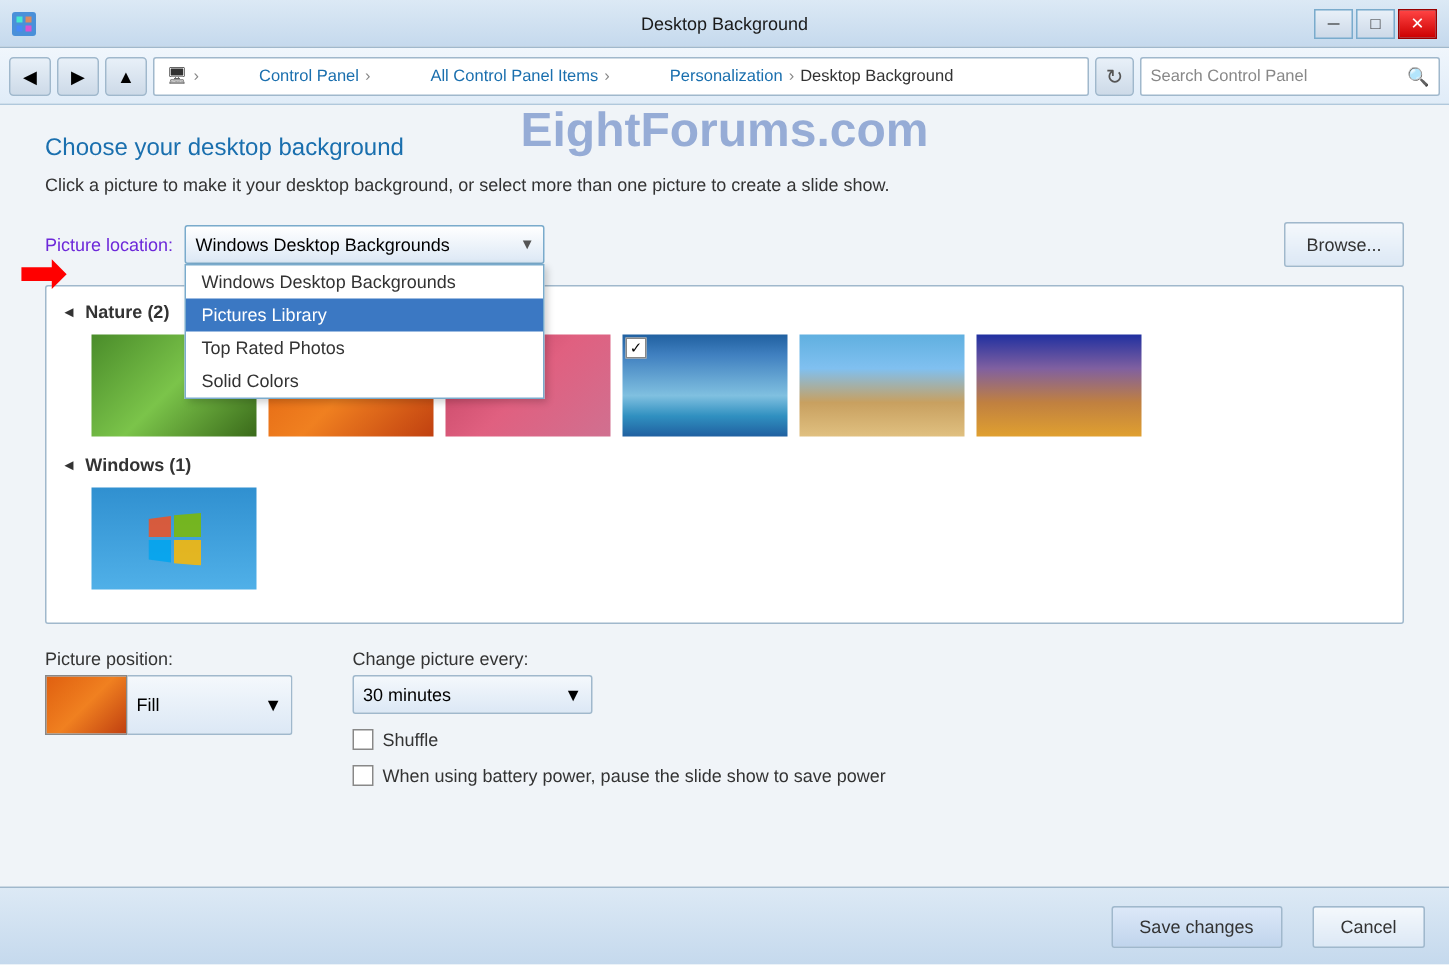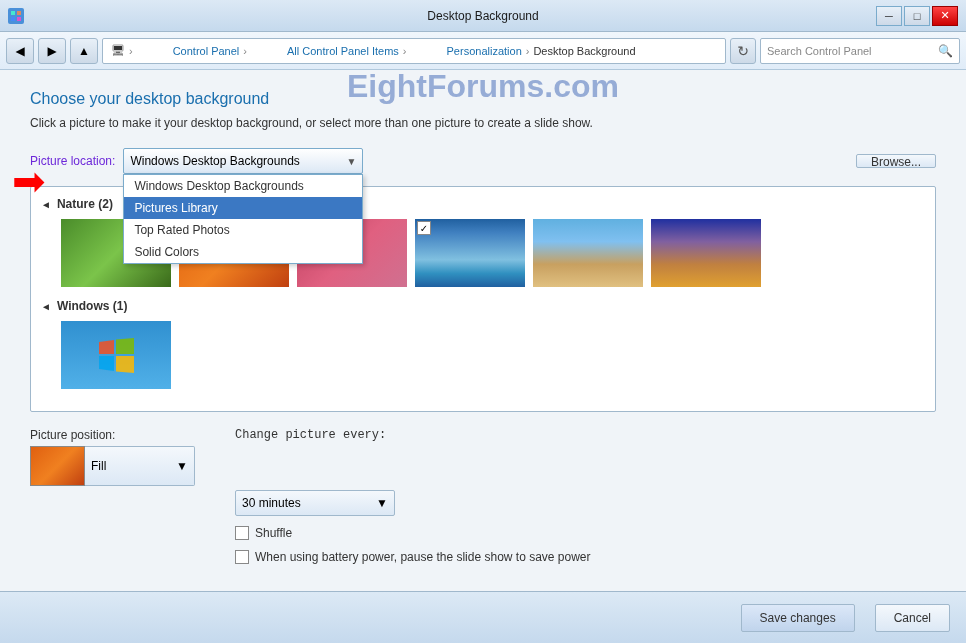--- a/index.html
+++ b/index.html
@@ -151,21 +151,21 @@
       font-size: 12px;
       cursor: pointer;
       color: #333;
     }
     .dropdown-item.selected {
       background: #3b78c3;
       color: white;
     }
 
     .browse-btn, .select-all-btn, .clear-all-btn {
-      height: 14px;
+      height: 30px;
       padding: 0 14px;
       background: linear-gradient(to bottom, #f4f8fc, #dce8f5);
       border: 1px solid #a0b8cc;
       border-radius: 2px;
       font-size: 12px;
       cursor: pointer;
       color: #333;
     }
     .browse-btn { margin-left: auto; }
 
@@ -261,21 +261,21 @@
       border-radius: 0 2px 2px 0;
       font-size: 12px;
       padding: 0 6px;
       cursor: pointer;
       display: flex;
       align-items: center;
       justify-content: space-between;
     }
 
     .change-section { display: flex; flex-direction: column; gap: 4px; }
-    .change-label { font-size: 12px; color: #333; font-family: Liberation Mono, monospace; }
+    .change-label { font-size: 12px; color: #333; }
     .change-dropdown {
       width: 160px; height: 26px;
       background: linear-gradient(to bottom, #f4f8fc, #dce8f5);
       border: 1px solid #a0b8cc;
       border-radius: 2px;
       font-size: 12px;
       padding: 0 6px;
       cursor: pointer;
       display: flex;
       align-items: center;
@@ -482,21 +482,21 @@
         <div class="position-thumb img-orange"></div>
         <div class="position-dropdown">
           <span>Fill</span>
           <span>▼</span>
         </div>
       </div>
     </div>
 
     <div class="change-section">
       <span class="change-label">Change picture every:</span>
-      <div style="display:flex; flex-direction:column; gap:6px;margin-top:44px;">
+      <div style="display:flex; flex-direction:column; gap:6px;">
         <div class="change-dropdown">
           <span>30 minutes</span>
           <span>▼</span>
         </div>
         <div class="shuffle-row">
           <div class="checkbox-item"></div>
           <span class="checkbox-label">Shuffle</span>
         </div>
       </div>
       <div class="battery-row">

